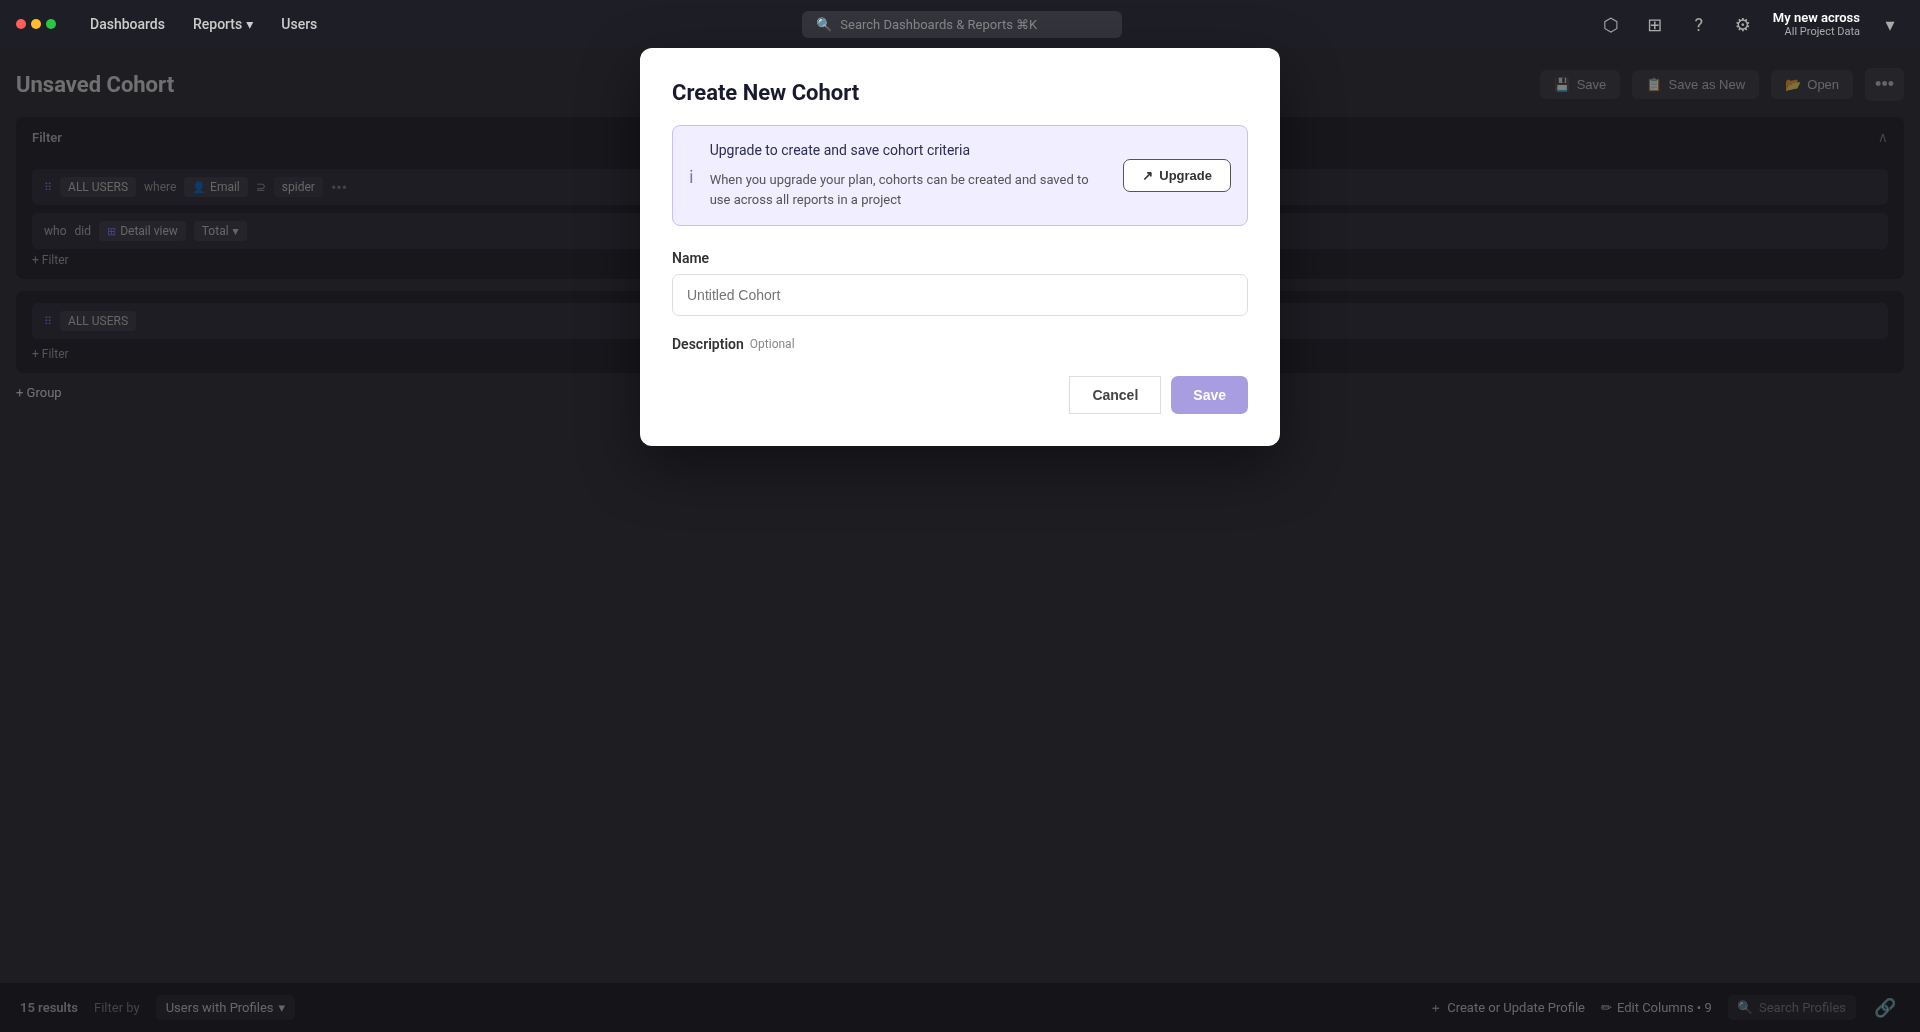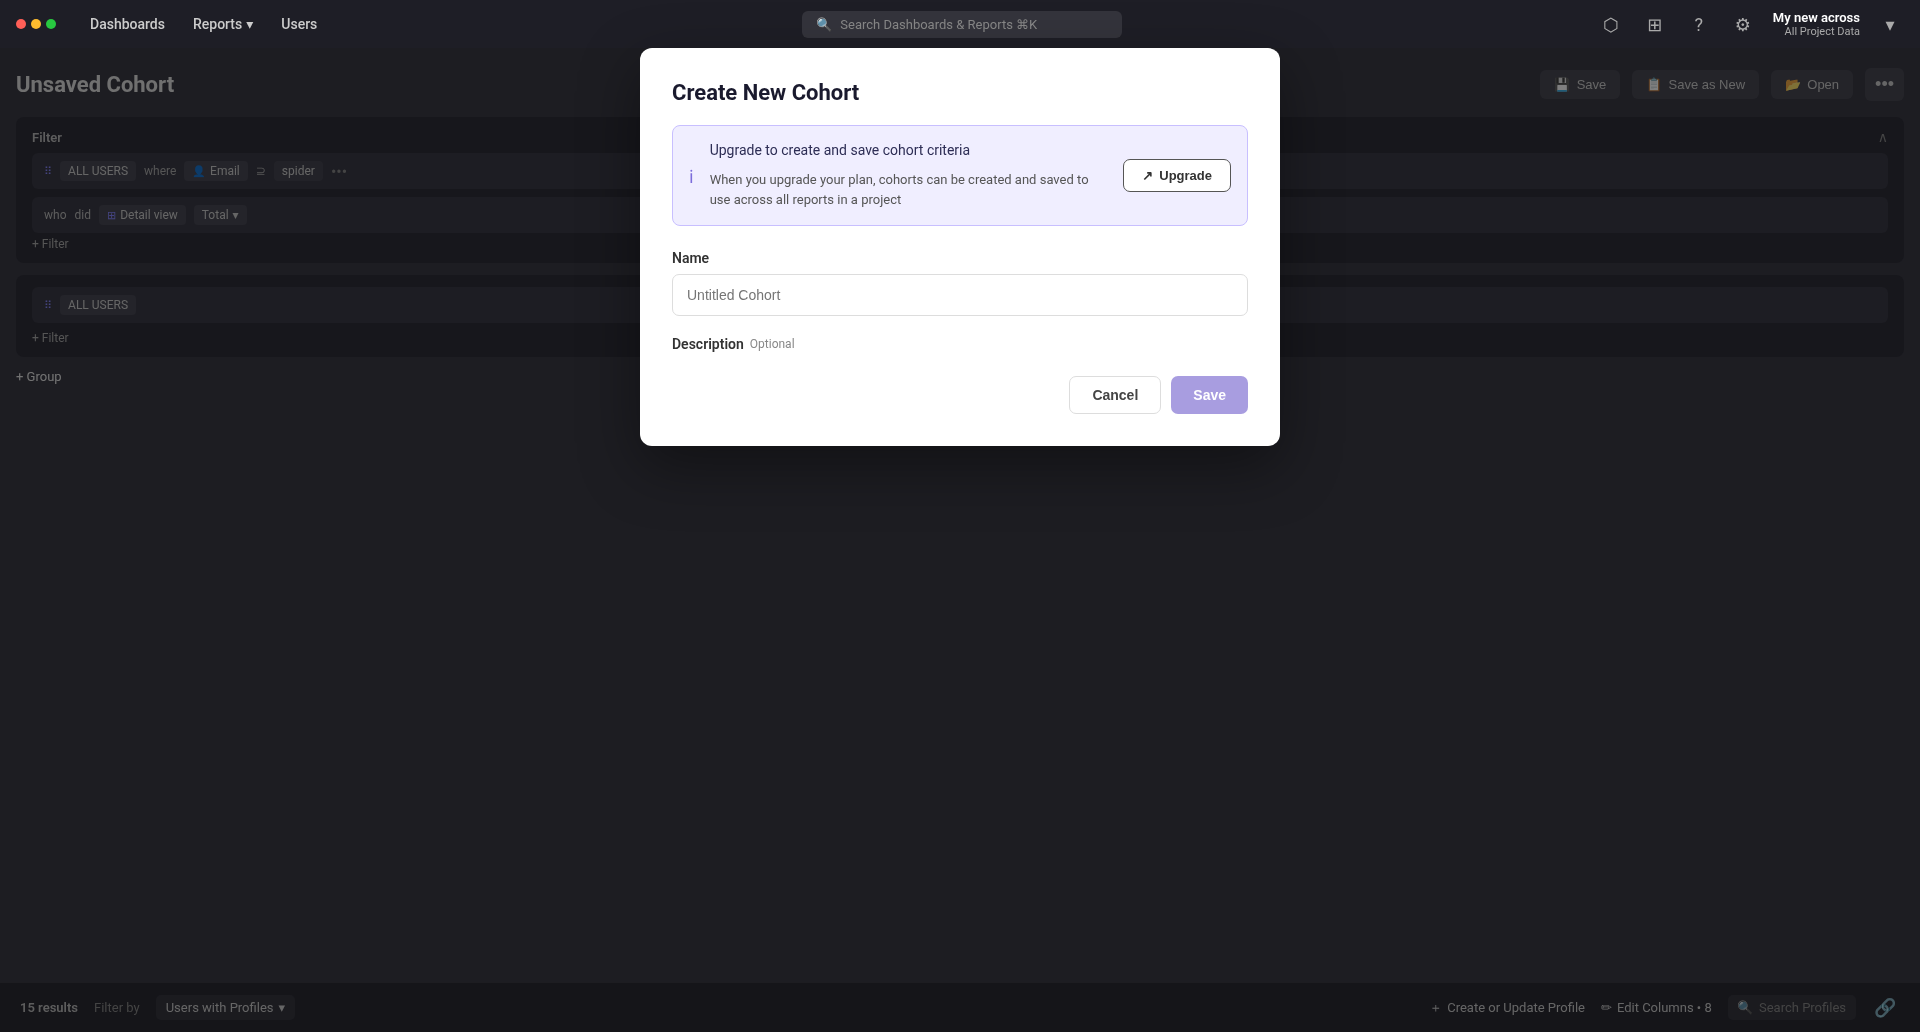--- a/index.html
+++ b/index.html
@@ -117,21 +117,21 @@
 
     
     .filter-section {
       background: #2e2e38;
       margin: 0 16px 12px;
       border-radius: 8px;
       padding: 12px 16px;
     }
     .filter-header {
       display: flex; align-items: center; justify-content: space-between;
-      margin-bottom: 8px;
+      margin-bottom: 24px;
     }
     .filter-label { color: #bbb; font-size: 13px; font-weight: 600; }
     .collapse-btn { color: #888; cursor: pointer; font-size: 14px; }
 
     .filter-row {
       display: flex; align-items: center; gap: 8px; margin-bottom: 8px;
       background: #3a3a46; border-radius: 6px; padding: 8px 12px;
     }
     .filter-tag {
       background: rgba(255,255,255,0.08);
@@ -319,21 +319,21 @@
       gap: 10px;
       margin-top: 24px;
     }
     .cancel-btn {
       background: #fff;
       border: 1.5px solid #ddd;
       color: #444;
       font-size: 14px;
       font-weight: 600;
       padding: 10px 22px;
-      border-radius: 7px;
+      border-radius: 0;
       cursor: pointer;
     }
     .save-btn {
       background: #a89de0;
       border: none;
       color: #fff;
       font-size: 14px;
       font-weight: 600;
       padding: 10px 22px;
       border-radius: 7px;
@@ -452,21 +452,21 @@
       <span>Users with Profiles</span>
       <span>▾</span>
     </div>
     <div class="bottom-right">
       <div class="bottom-action-btn">
         <span>＋</span>
         <span>Create or Update Profile</span>
       </div>
       <div class="bottom-action-btn">
         <span>✏</span>
-        <span>Edit Columns • 8</span>
+        <span>Edit Columns • 9</span>
       </div>
       <div class="search-profiles-input">
         <span>🔍</span>
         <span style="color:#888;">Search Profiles</span>
       </div>
       <div class="nav-icon-btn">🔗</div>
     </div>
   </div>
 
   <div class="modal-overlay">

